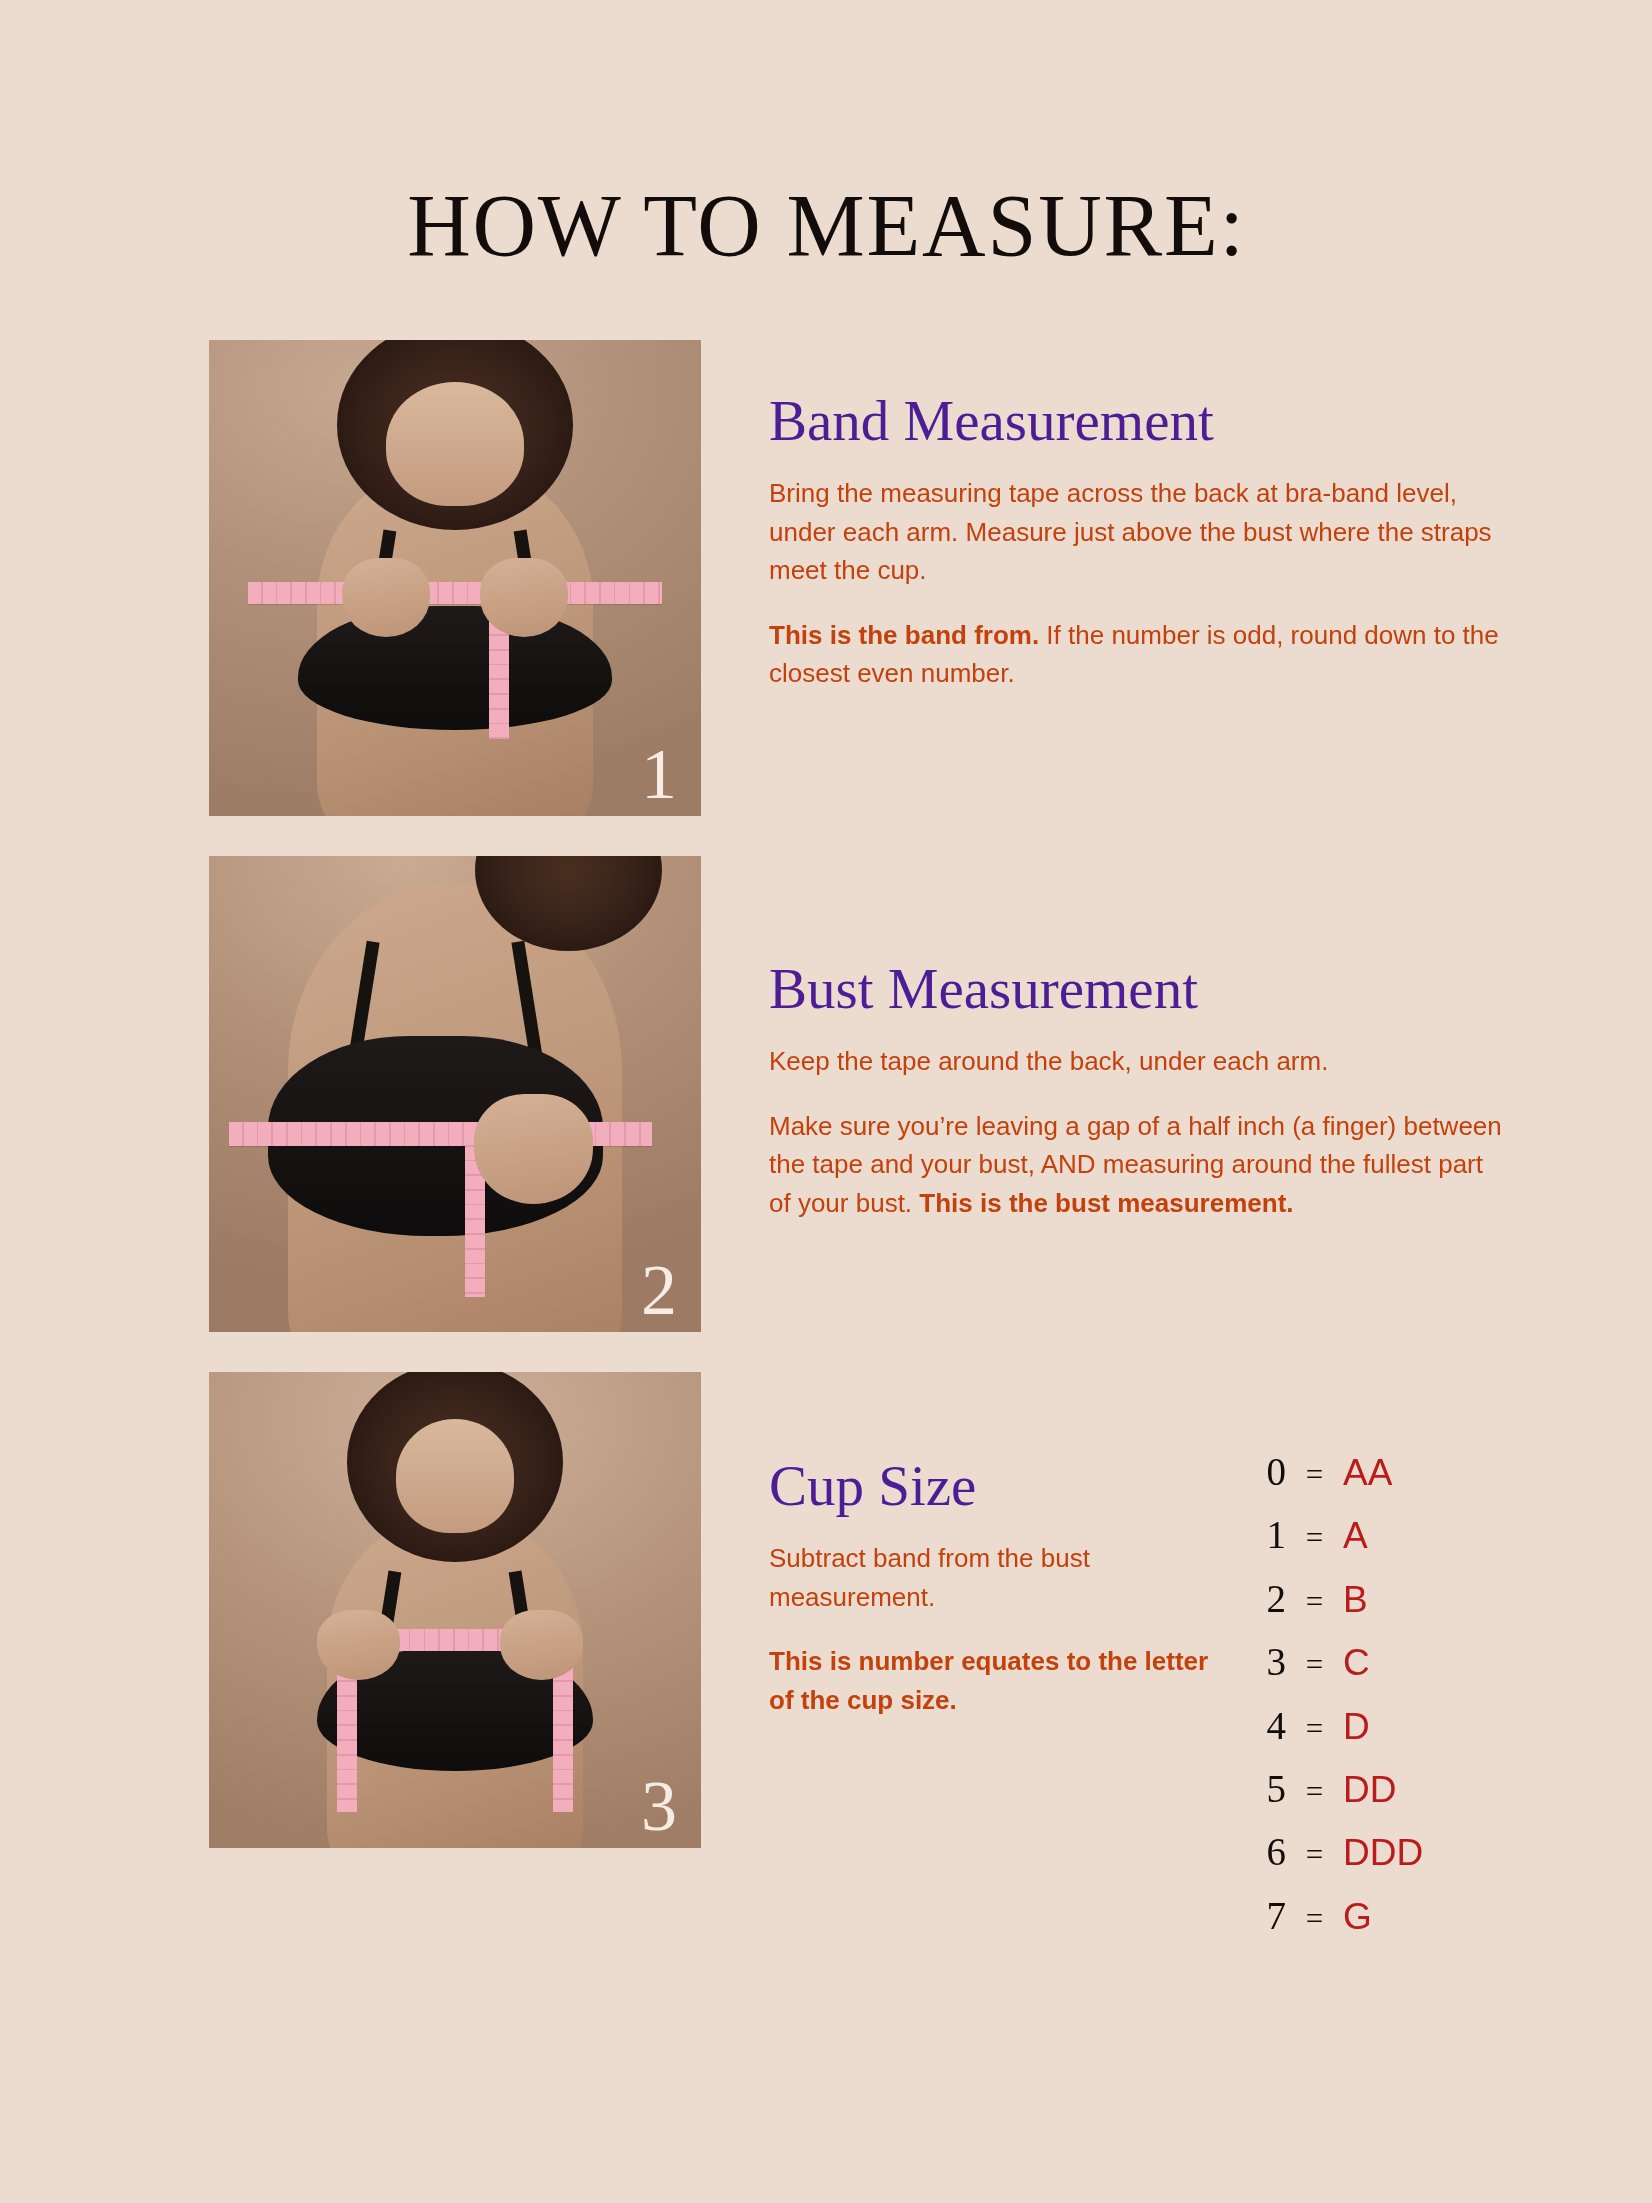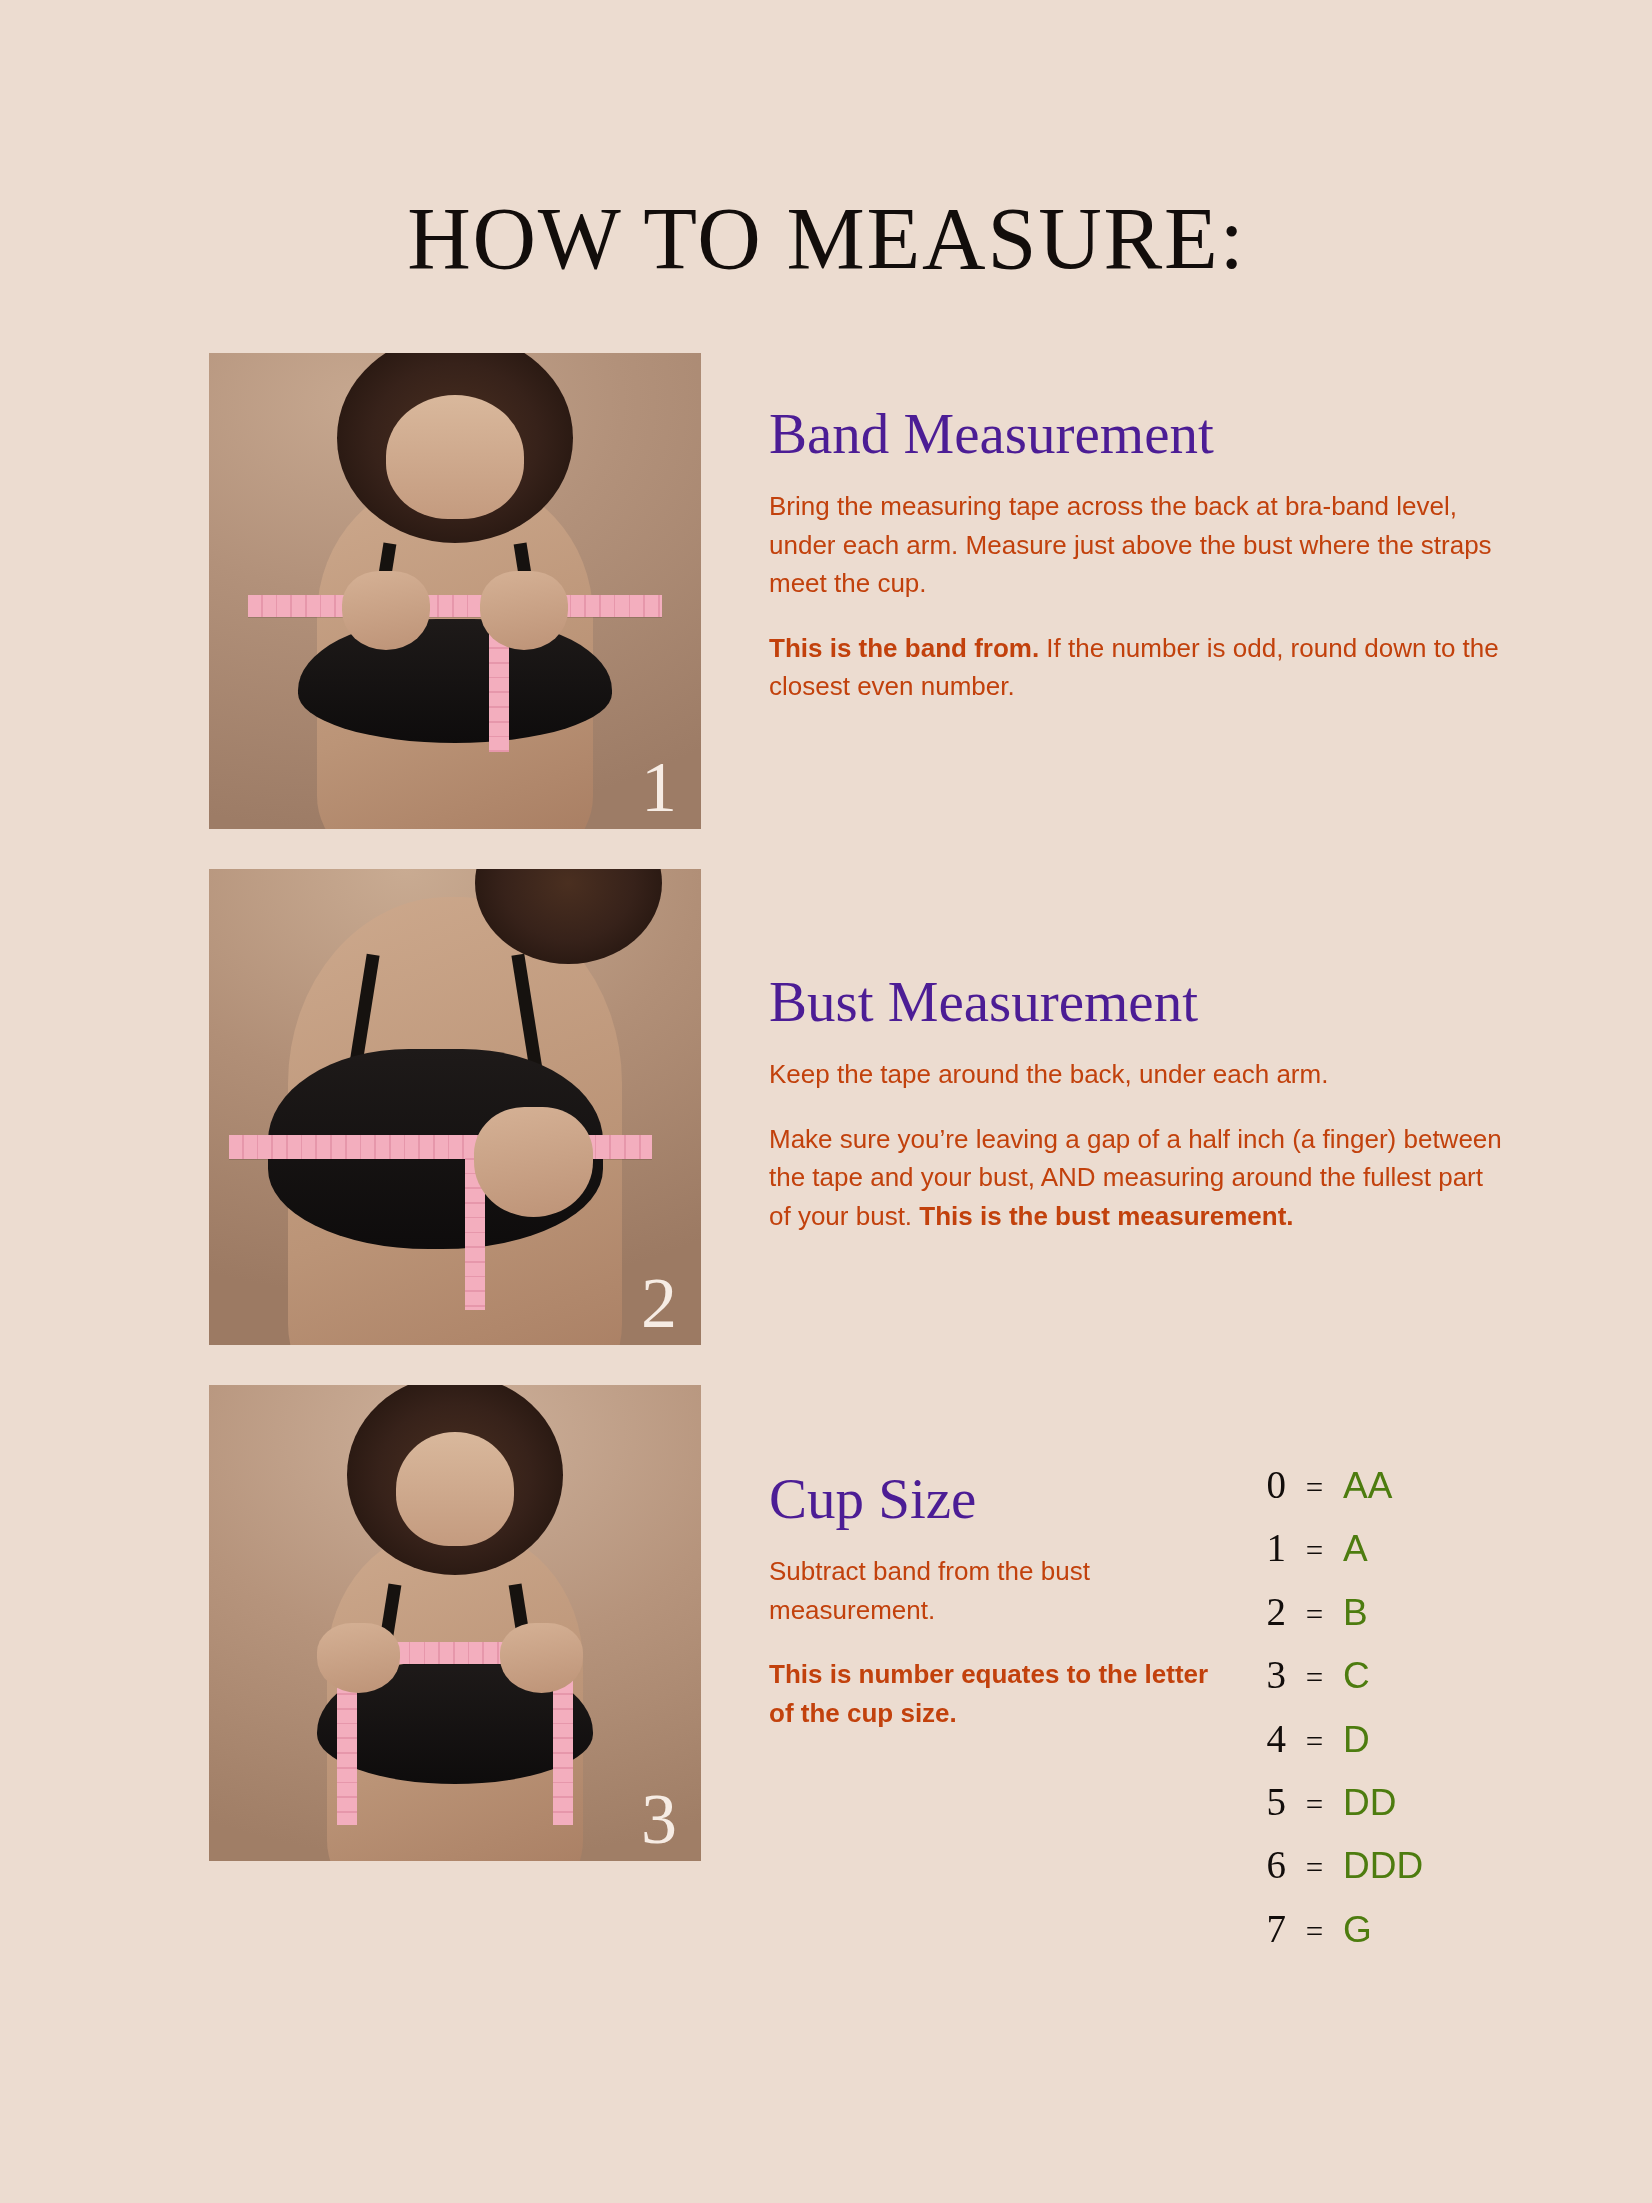--- a/index.html
+++ b/index.html
@@ -12,21 +12,20 @@
     background: #ecdcd0;
     font-family: "Liberation Sans", sans-serif;
     color: #1b1512;
     overflow: hidden;
   }
   .page {
     position: relative;
     width: 1653px;
     height: 2016px;
     box-sizing: border-box;
-    margin-top: 13px;
   }
 
   
   .header {
     padding-top: 180px;
     text-align: center;
   }
   .title {
     font-family: "Liberation Serif", serif;
     font-size: 88px;
@@ -189,21 +188,21 @@
   .cup-eq {
     font-family: "Liberation Serif", serif;
     font-size: 31px;
     width: 57px;
     text-align: center;
     color: #120d0b;
   }
   .cup-letter {
     font-family: "Liberation Sans", sans-serif;
     font-size: 37px;
-    color: #4d7c0f;
+    color: #b91c1c;
   }
 </style>
 </head>
 <body>
 
 <div class="page">
 
   <div class="header">
     <h1 class="title">HOW TO MEASURE:</h1>
   </div>

